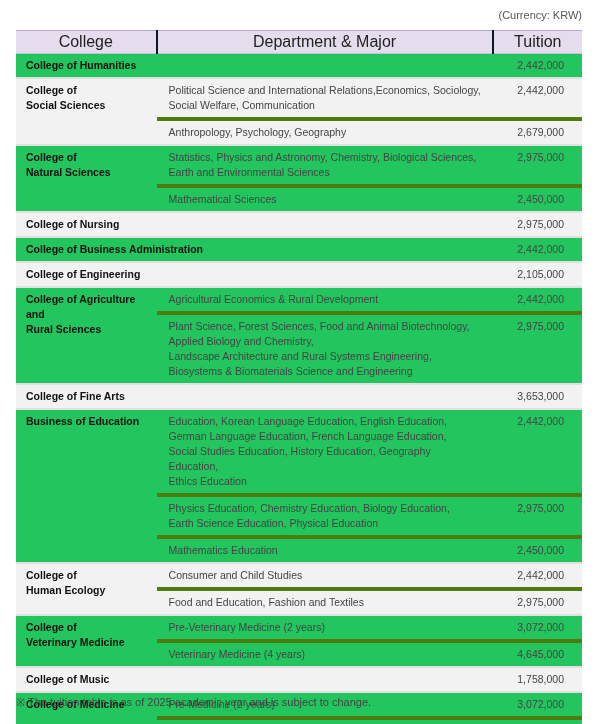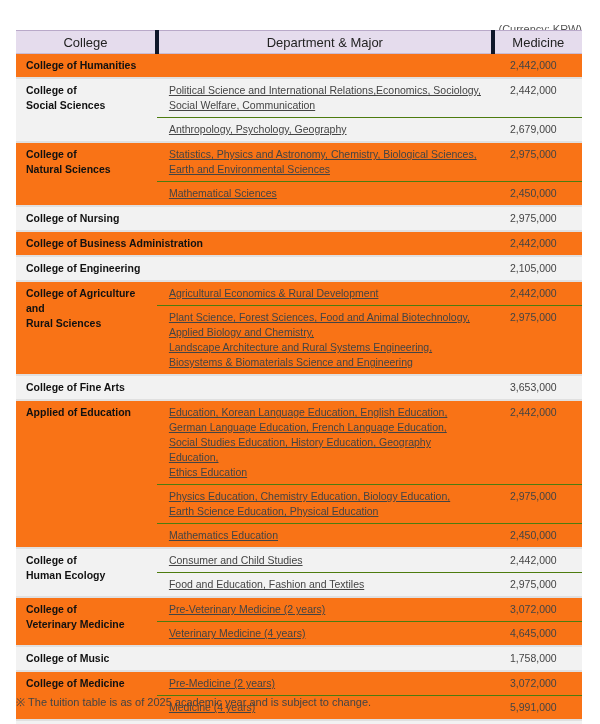--- a/index.html
+++ b/index.html
@@ -1,42 +1,42 @@
 <!DOCTYPE html>
 <html><head>
 <meta charset="utf-8">
 <style>
   html, body { margin:0; padding:0; background:#ffffff; }
   body { width:600px; height:724px; position:relative; font-family:"Liberation Sans", sans-serif; color:#222; overflow:hidden; }
-  .currency { position:absolute; top:23px; right:18px; font-size:11px; color:#555; }
+  .currency { position:absolute; top:9px; right:18px; font-size:11px; color:#555; }
   table.tuition { position:absolute; left:16px; top:30px; width:566px; border-collapse:collapse; font-size:10.5px; }
-  table.tuition th { background:#e5dced; color:#222; font-weight:normal; height:22px; padding:0; border-top:1px solid #b9a9c9; border-bottom:1px solid #c9bcd6; font-size:13px; }
-  table.tuition th + th { border-left:4px solid #0f172a; }
+  table.tuition th { background:#e5dced; color:#222; font-weight:normal; height:22px; padding:0; border-top:1px solid #b9a9c9; border-bottom:1px solid #c9bcd6; font-size:16px; }
+  table.tuition th + th { border-left:2px solid #0f172a; }
   table.tuition td { padding:4px 10px 4px 10px; vertical-align:top; line-height:15px; }
   td.college { width:122px; font-weight:bold; color:#111; }
-  td.dept { width:322px; color:#444; padding-left:12px !important;text-decoration:underline; }
-  td.fee { width:62px; text-align:center; color:#444; padding-right:18px !important; }
+  td.dept { width:322px; color:#444; padding-left:12px !important; }
+  td.fee { width:62px; text-align:right; color:#444; padding-right:18px !important; }
   tr.grp-grey td { background:#f2f2f2; }
-  tr.grp-white td { background:#f97316; }
+  tr.grp-white td { background:#22c55e; }
   tr.grp-start td { border-top:2px solid #e0e0e0; }
-  tr.sub-start td.dept, tr.sub-start td.fee { border-top:1px solid #4d7c0f;margin-top:45px; }
+  tr.sub-start td.dept, tr.sub-start td.fee { border-top:4px solid #4d7c0f;margin-top:45px; }
   tr.last td { border-bottom:1px solid #cfcfcf; }
   .note { position:absolute; left:16px; top:694px; font-size:11px; color:#444; }
 </style>
 </head>
 <body>
 
 <div class="currency">(Currency: KRW)</div>
 
 <table class="tuition">
   <thead>
     <tr>
       <th style="width:142px">College</th>
       <th style="width:342px">Department &amp; Major</th>
-      <th style="width:82px">Medicine</th>
+      <th style="width:82px">Tuition</th>
     </tr>
   </thead>
   <tbody>
 
     <tr class="grp-white">
       <td class="college" colspan="2">College of Humanities</td>
       <td class="fee">2,442,000</td>
     </tr>
 
     <tr class="grp-grey grp-start">
@@ -91,21 +91,21 @@
 Biosystems &amp; Biomaterials Science and Engineering</td>
       <td class="fee">2,975,000</td>
     </tr>
 
     <tr class="grp-grey grp-start">
       <td class="college" colspan="2">College of Fine Arts</td>
       <td class="fee">3,653,000</td>
     </tr>
 
     <tr class="grp-white grp-start">
-      <td class="college" rowspan="3">Applied of Education</td>
+      <td class="college" rowspan="3">Business of Education</td>
       <td class="dept" style="white-space:pre-line">Education, Korean Language Education, English Education,
 German Language Education, French Language Education,
 Social Studies Education, History Education, Geography Education,
 Ethics Education</td>
       <td class="fee">2,442,000</td>
     </tr>
     <tr class="grp-white sub-start">
       <td class="dept" style="white-space:pre-line">Physics Education, Chemistry Education, Biology Education,
 Earth Science Education, Physical Education</td>
       <td class="fee">2,975,000</td>

